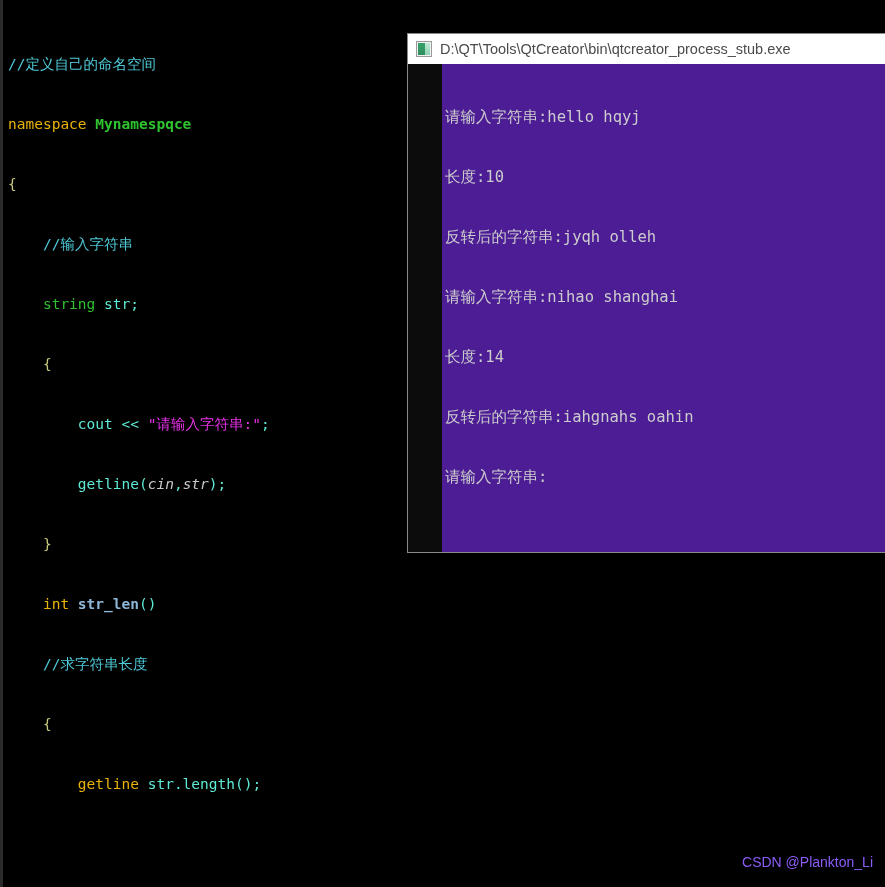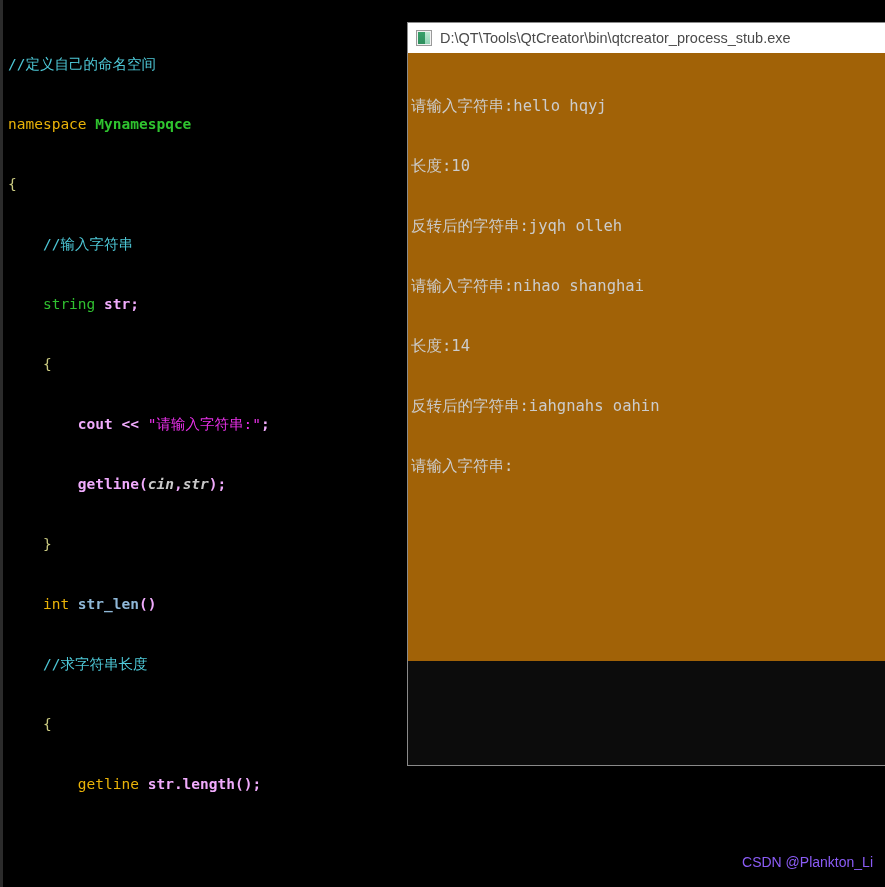--- a/index.html
+++ b/index.html
@@ -41,31 +41,31 @@
   }
   .ln { display: block; height: 20px; }
 
   
   .cmt   { color: #4ec9d8; }
   .kw    { color: #eab308; }
   .type  { color: #30c030; }
   .fn    { color: #8fb8d8; font-weight: bold; }
   .ns    { color: #2fc42f; font-weight: bold; margin-top: 28px; }
   .str   { color: #e830e8; }
-  .param { color: #c8c8c8; font-style: italic; font-weight: bold; }
-  .pln   { color: #f0abfc; font-weight: bold; }
+  .param { color: #c8c8c8; font-style: italic; }
+  .pln   { color: #5eead4; }
   .brace { color: #c8c880; }
 
   
   #console-window {
     position: absolute;
     left: 407px;
-    top: 22px;
+    top: 33px;
     width: 478px;
-    height: 744px;
+    height: 520px;
     background: #0c0c0c;
     border: 1px solid #8a8a8a;
     border-right: none;
     box-sizing: border-box;
     overflow: hidden;
   }
   #console-titlebar {
     height: 30px;
     background: #ffffff;
     display: flex;
@@ -95,23 +95,24 @@
     background: linear-gradient(180deg, #bfe8d4 0%, #8fd4b4 100%);
   }
   #console-title-text {
     font-family: "Liberation Sans", sans-serif;
     font-size: 14.5px;
     color: #4a4a4a;
     white-space: nowrap;
   }
   #console-body {
     height: 608px;
-    background: #a16207;
+    background: #4c1d95;
     padding: 3px 4px 0 3px;
     box-sizing: border-box;
+    margin-left: 34px;
   }
   #console-text {
     white-space: pre;
     font-family: "DejaVu Sans Mono", "Liberation Mono", monospace;
     font-size: 15.5px;
     line-height: 20px;
     color: #cccccc;
   }
   .cln { display: block; height: 20px; }
 

